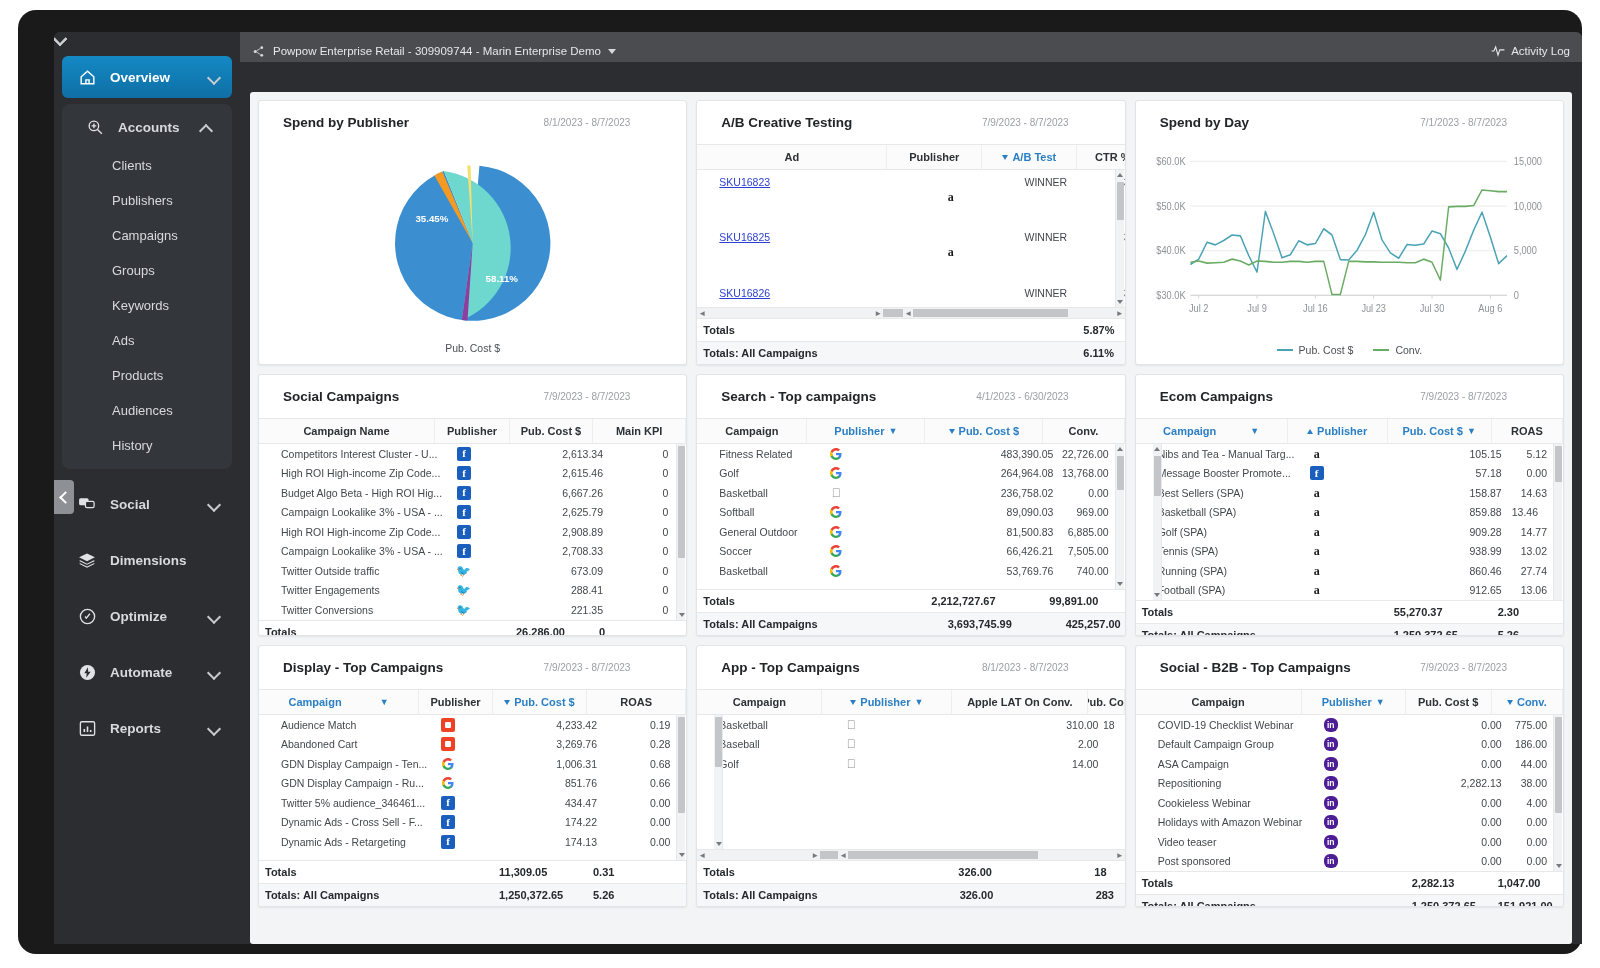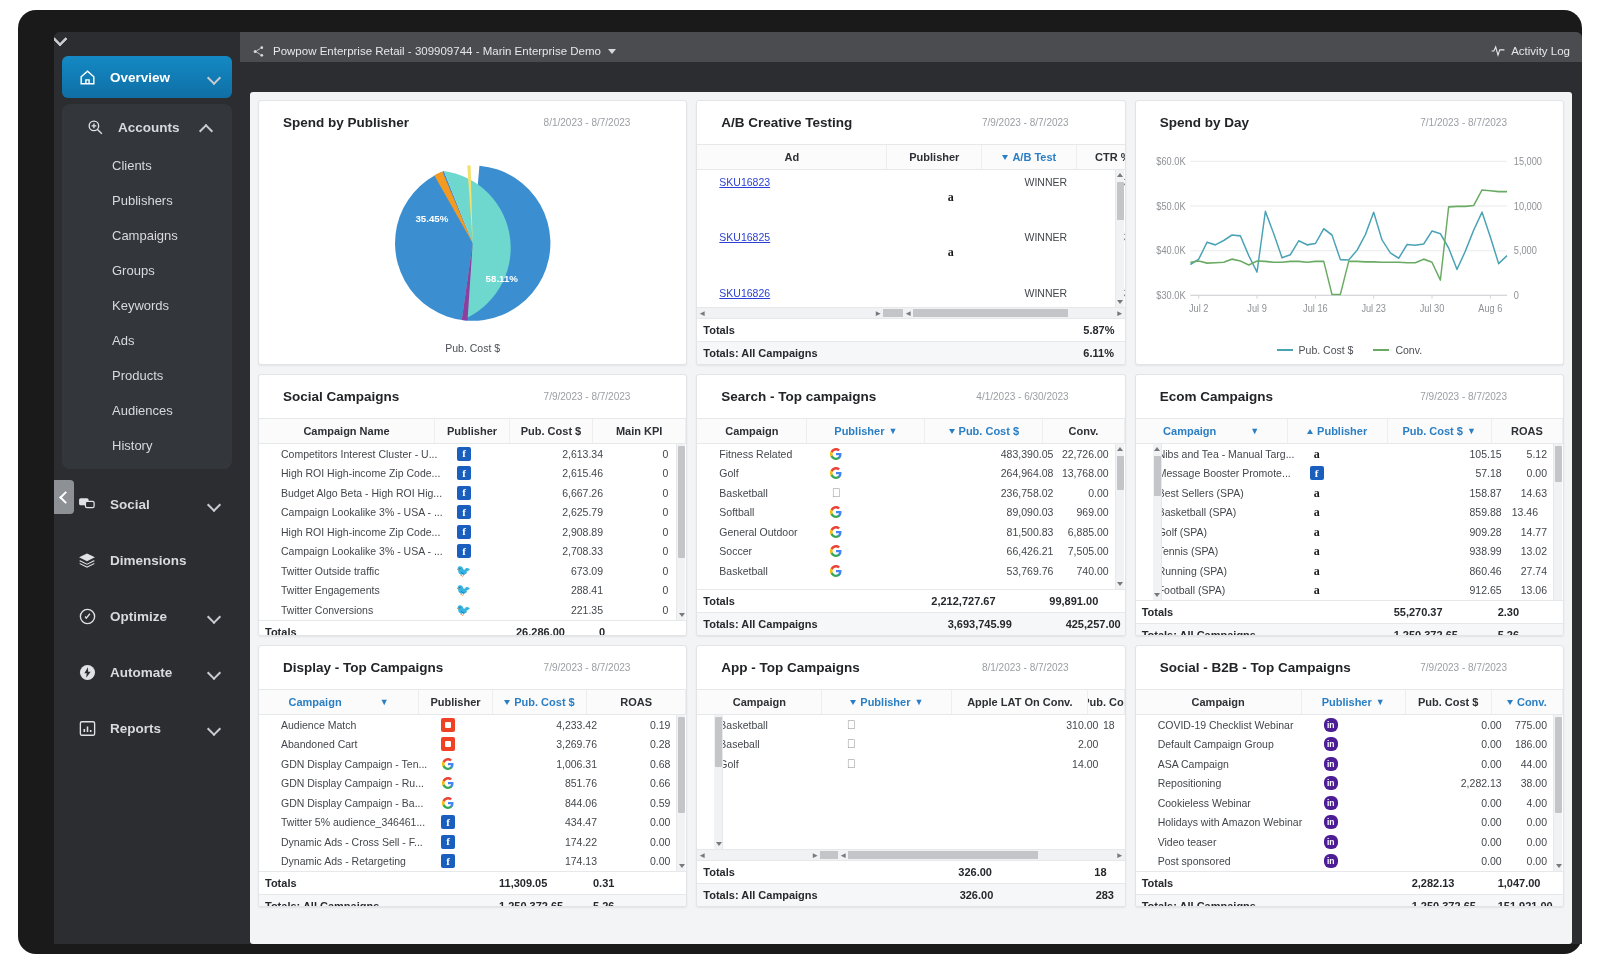--- a/index.html
+++ b/index.html
@@ -1013,35 +1013,20 @@
                             <path fill="#34A853" d="M12 24c3.2 0 5.9-1.1 7.9-2.9l-3.9-3c-1.1.7-2.4 1.2-4 1.2-3.1 0-5.7-2.1-6.6-4.9H1.3v3.1C3.3 21.3 7.3 24 12 24z"></path>
                             <path fill="#FBBC05" d="M5.4 14.3c-.2-.7-.4-1.5-.4-2.3s.1-1.6.4-2.3V6.6H1.3C.5 8.2 0 10 0 12s.5 3.8 1.3 5.4l4.1-3.1z"></path>
                             <path fill="#EA4335" d="M12 4.8c1.8 0 3.3.6 4.6 1.8l3.4-3.4C17.9 1.2 15.2 0 12 0 7.3 0 3.3 2.7 1.3 6.6l4.1 3.1C6.3 6.9 8.9 4.8 12 4.8z"></path>
                           </svg>
                         </span>
                       </div>
                       <div class="td num" style="flex:0 0 94px">851.76</div>
                       <div class="td num" style="flex:1 1 auto;padding-right:16px">0.66</div>
                     </div>
                     <div class="trow">
-                      <div class="td" style="flex:0 0 160px">GDN Display Campaign - Ba...</div>
-                      <div class="td" style="flex:0 0 74px;justify-content:flex-start">
-                        <span class="pub">
-                          <svg width="12" height="12" viewBox="0 0 24 24">
-                            <path fill="#4285F4" d="M23 12.3c0-.8-.1-1.6-.2-2.3H12v4.5h6.2c-.3 1.5-1.1 2.7-2.4 3.5v2.9h3.9c2.3-2.1 3.3-5.2 3.3-8.6z"></path>
-                            <path fill="#34A853" d="M12 24c3.2 0 5.9-1.1 7.9-2.9l-3.9-3c-1.1.7-2.4 1.2-4 1.2-3.1 0-5.7-2.1-6.6-4.9H1.3v3.1C3.3 21.3 7.3 24 12 24z"></path>
-                            <path fill="#FBBC05" d="M5.4 14.3c-.2-.7-.4-1.5-.4-2.3s.1-1.6.4-2.3V6.6H1.3C.5 8.2 0 10 0 12s.5 3.8 1.3 5.4l4.1-3.1z"></path>
-                            <path fill="#EA4335" d="M12 4.8c1.8 0 3.3.6 4.6 1.8l3.4-3.4C17.9 1.2 15.2 0 12 0 7.3 0 3.3 2.7 1.3 6.6l4.1 3.1C6.3 6.9 8.9 4.8 12 4.8z"></path>
-                          </svg>
-                        </span>
-                      </div>
-                      <div class="td num" style="flex:0 0 94px">844.06</div>
-                      <div class="td num" style="flex:1 1 auto;padding-right:16px">0.59</div>
-                    </div>
-                    <div class="trow">
                       <div class="td" style="flex:0 0 160px">Twitter 5% audience_346461...</div>
                       <div class="td" style="flex:0 0 74px;justify-content:flex-start">
                         <span class="pub pub-fb">f</span>
                       </div>
                       <div class="td num" style="flex:0 0 94px">434.47</div>
                       <div class="td num" style="flex:1 1 auto;padding-right:16px">0.00</div>
                     </div>
                     <div class="trow">
                       <div class="td" style="flex:0 0 160px">Dynamic Ads - Cross Sell - F...</div>
                       <div class="td" style="flex:0 0 74px;justify-content:flex-start">

